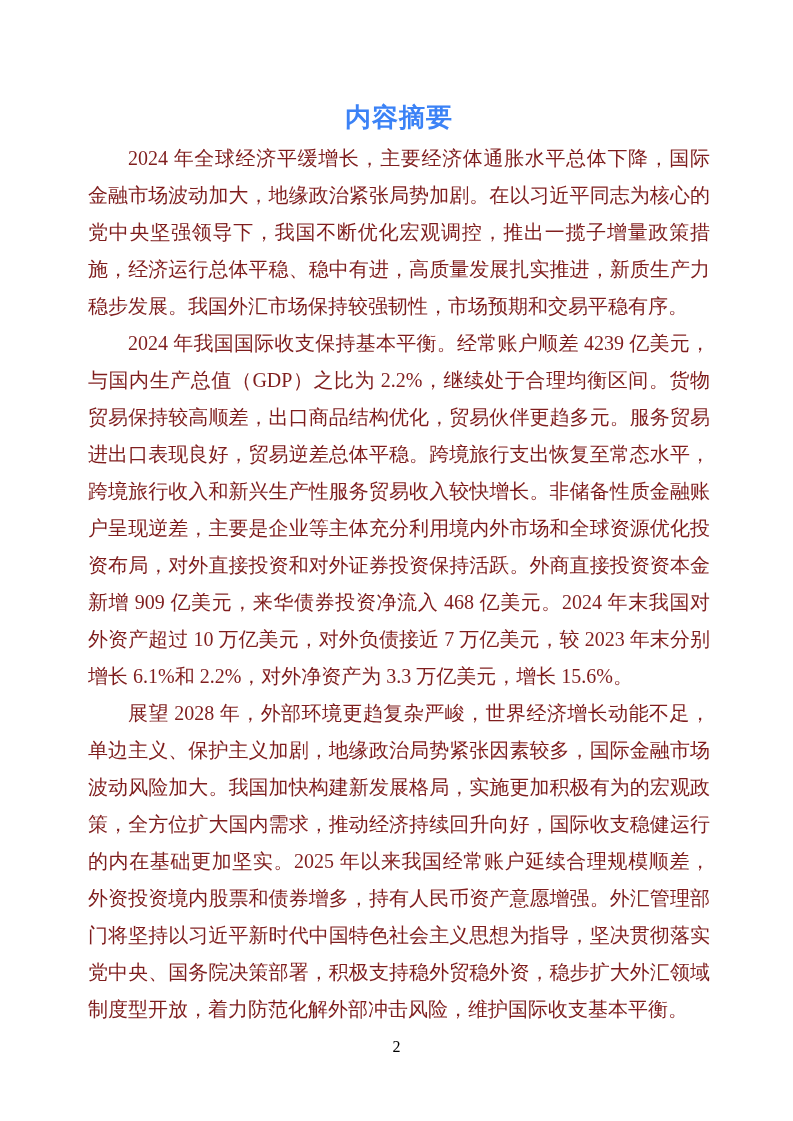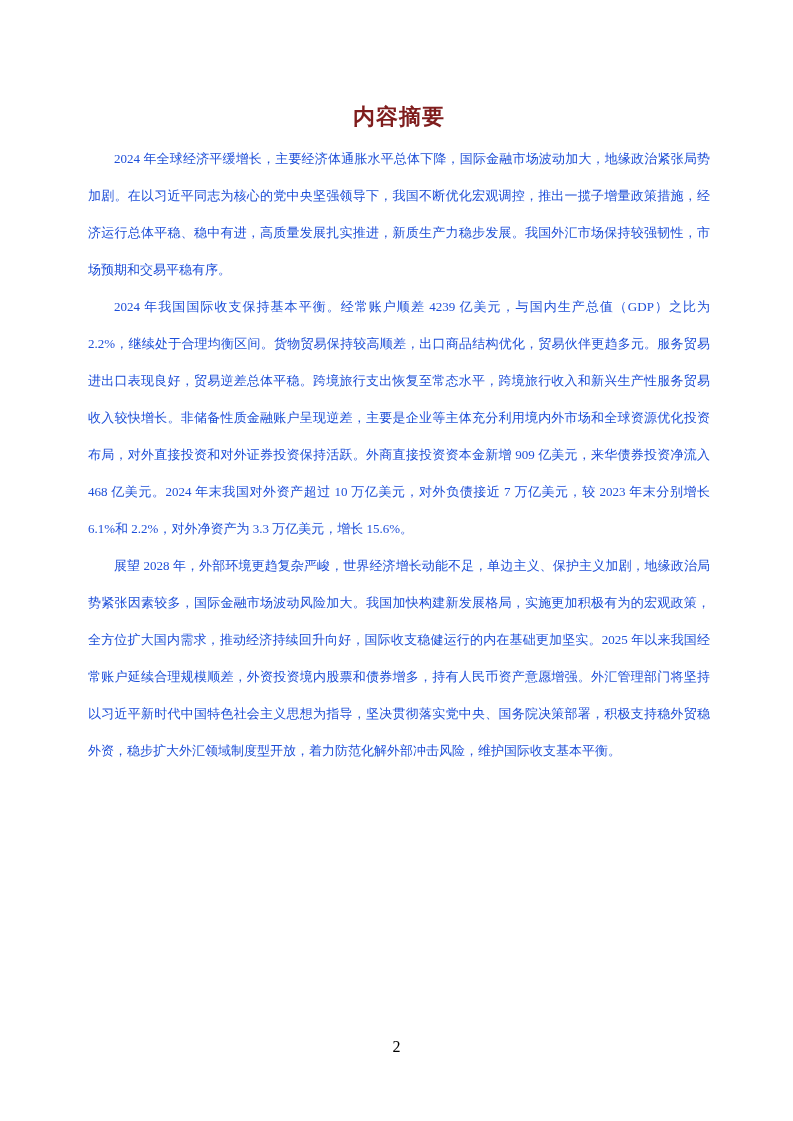--- a/index.html
+++ b/index.html
@@ -18,35 +18,35 @@
   }
   .title {
     position: absolute;
     top: 101px;
     left: 88px;
     width: 622px;
     margin: 0;
     text-align: center;
     font-family: "DejaVu Sans", "Liberation Sans", sans-serif;
     font-weight: bold;
-    font-size: 22px;
+    font-size: 26px;
     line-height: 32px;
     letter-spacing: 1px;
-    color: #7f1d1d;
+    color: #3b82f6;
   }
   .body-text {
     position: absolute;
     top: 140px;
     left: 88px;
     width: 622px;
-    font-size: 13px;
+    font-size: 20px;
     line-height: 37px;
     text-align: justify;
     text-justify: inter-character;
-    color: #1d4ed8;
+    color: #7f1d1d;
   }
   .para {
     margin: 0;
     padding: 0;
     text-indent: 2em;
   }
   .page-number {
     position: absolute;
     top: 1035px;
     left: 0;

